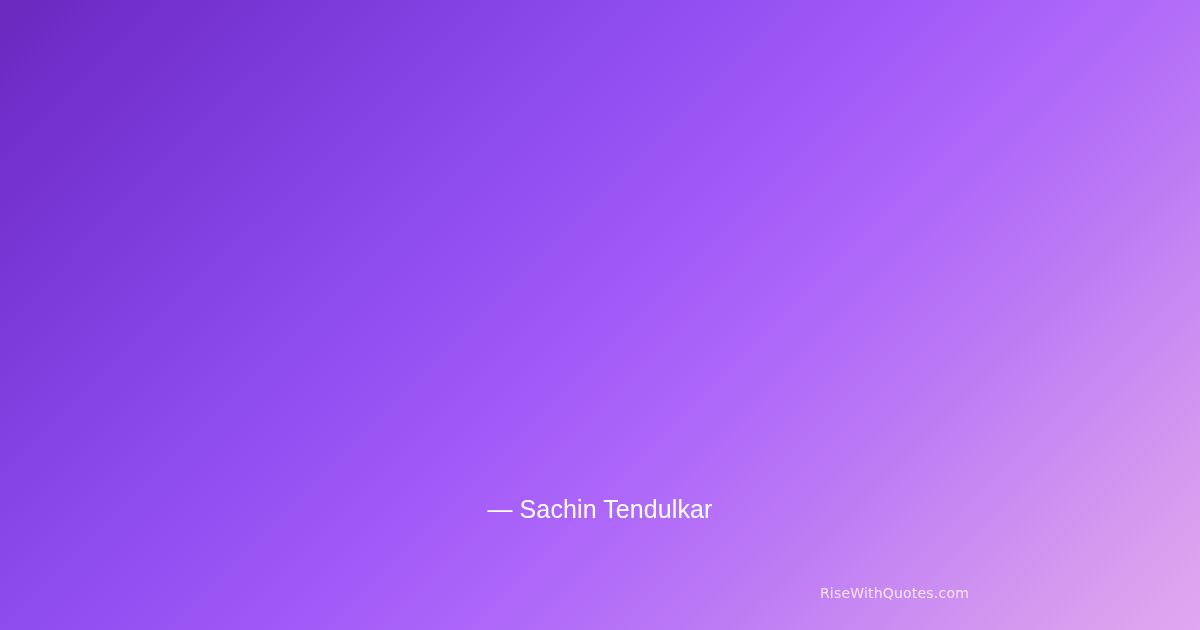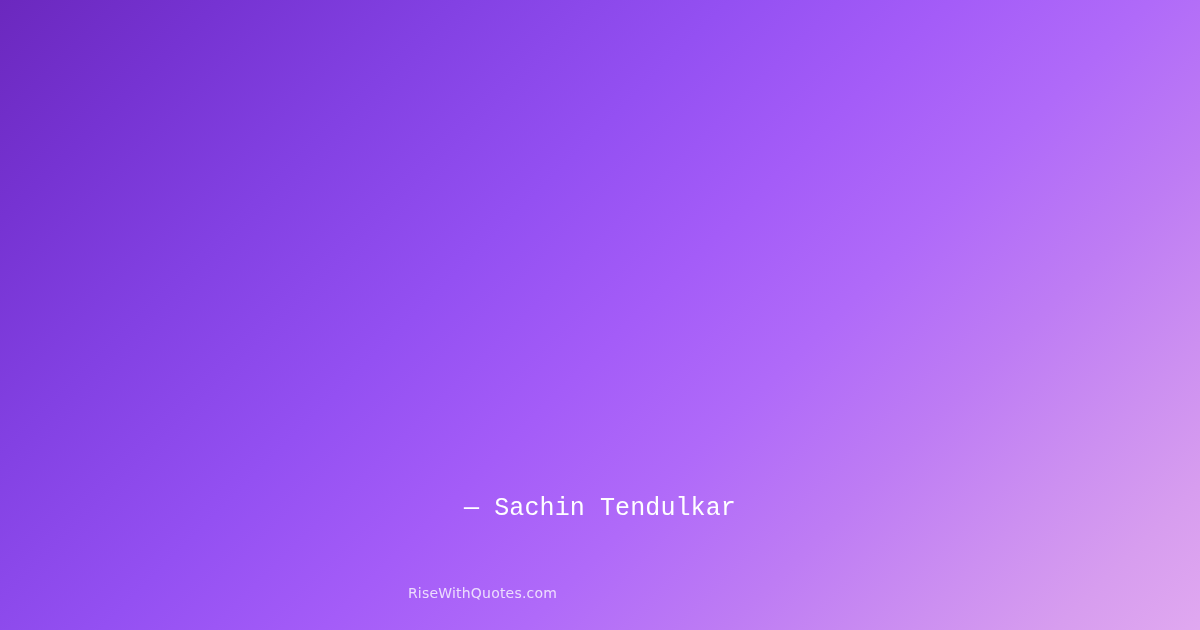--- a/index.html
+++ b/index.html
@@ -64,35 +64,35 @@
     box-sizing: border-box;
     white-space: nowrap;
   }
 
   .quote-author {
     position: absolute;
     top: 492px;
     left: 0;
     width: 1200px;
     text-align: center;
-    font-family: Liberation Mono, monospace;
+    font-family: Liberation Sans, sans-serif;
     font-size: 25px;
     font-style: normal;
     font-weight: 400;
     line-height: 34px;
     color: #FFFFFF;
     letter-spacing: 0.1px;
   }
 
   .quote-footer {
     position: absolute;
     top: 583px;
-    left: 4px;
+    left: 12px;
     width: 957px;
-    text-align: center;
+    text-align: right;
     font-family: "DejaVu Sans", sans-serif;
     font-size: 14px;
     font-weight: 400;
     line-height: 20px;
     letter-spacing: 0.2px;
     color: rgba(255, 255, 255, 0.78);
   }
 </style>
 </head>
 <body>

